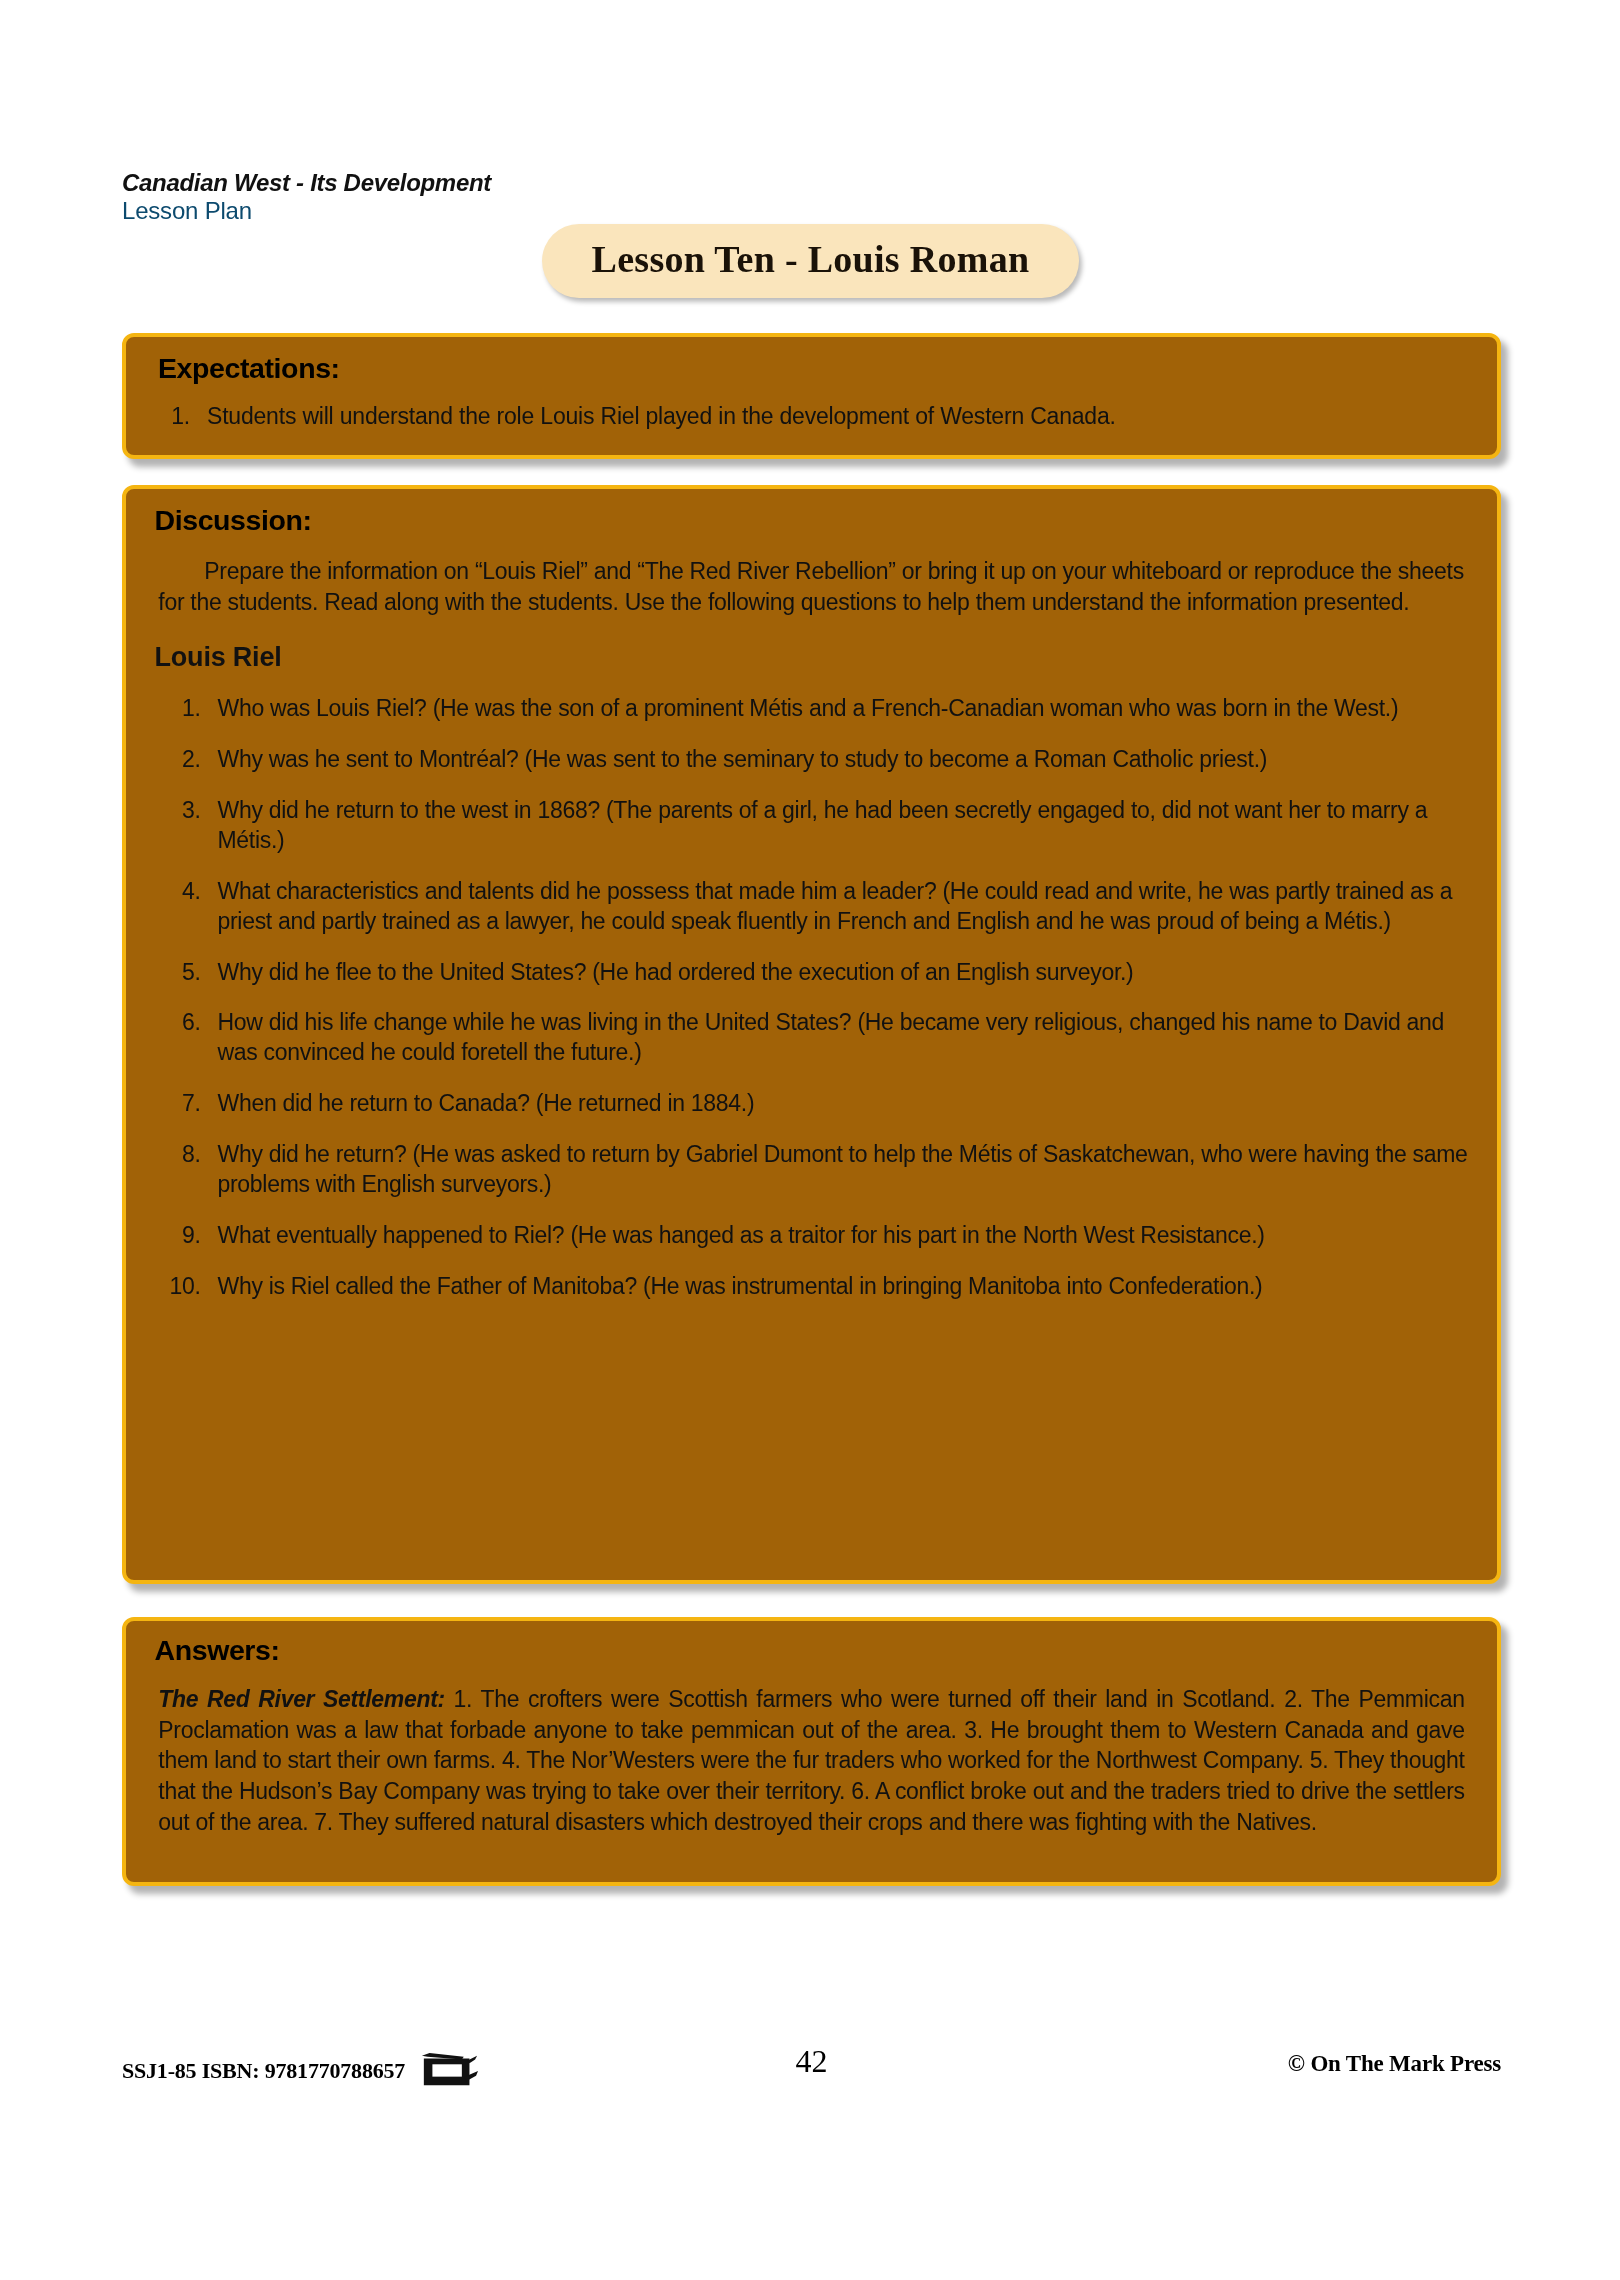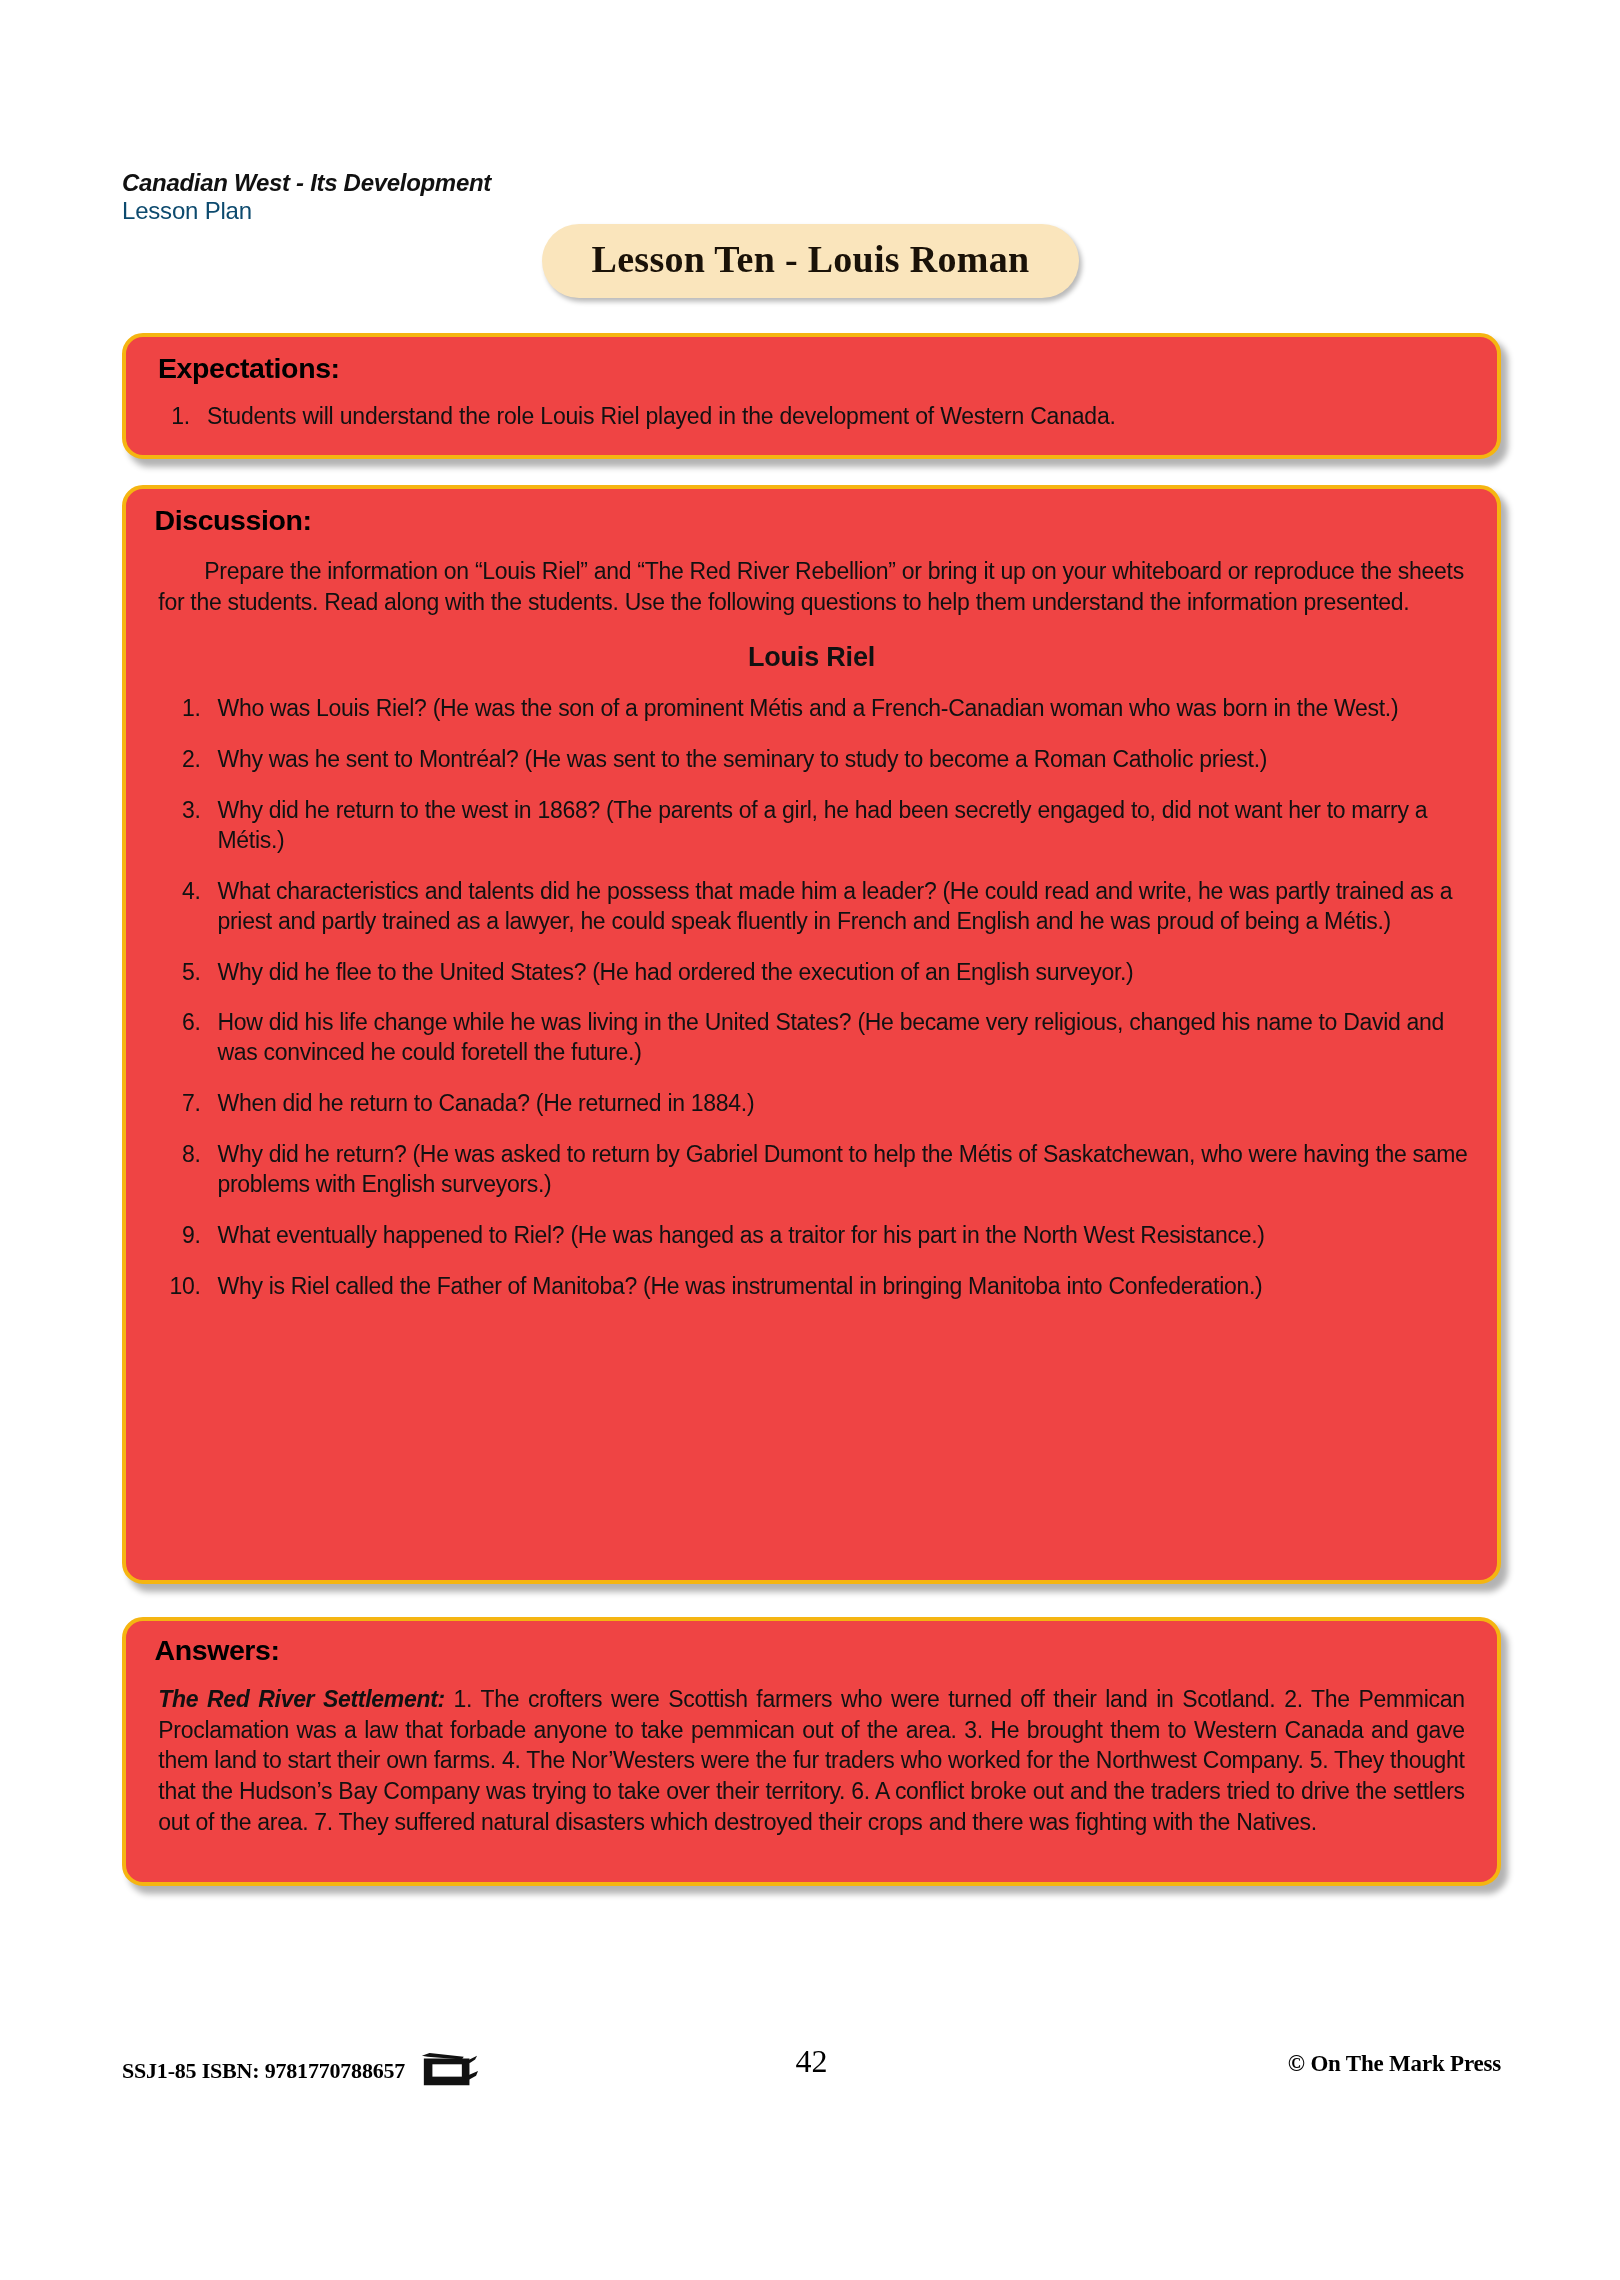--- a/index.html
+++ b/index.html
@@ -70,23 +70,23 @@
     font-size: 38px;
     color: #1a1208;
     letter-spacing: 0.3px;
     white-space: nowrap;
   }
 
   
   .card {
     position: absolute;
     box-sizing: border-box;
-    background: #ef4444;
+    background: #a16207;
     border: 4.8px solid #f5b511;
-    border-radius: 21px;
+    border-radius: 12px;
     box-shadow: 6.7px 7.6px 6.7px rgba(0,0,0,0.30);
   }
 
   .card-title {
     font-weight: bold;
     font-size: 28.5px;
     letter-spacing: -0.4px;
     color: #000;
     margin: 0;
   }
@@ -128,21 +128,20 @@
   }
   .disc-intro {
     margin: 19px 3.8px 0 3.8px;
     font-size: 23px;
     line-height: 1.33;
     letter-spacing: -0.3px;
     text-indent: 46px;
     text-align: left;
   }
   .subheading {
-    text-align: center;
     font-weight: bold;
     font-size: 27px;
     margin: 25px 0 5.7px 0;
     letter-spacing: -0.2px;
   }
   .q-list {
     margin: 0;
     padding: 0;
     list-style: none;
   }

